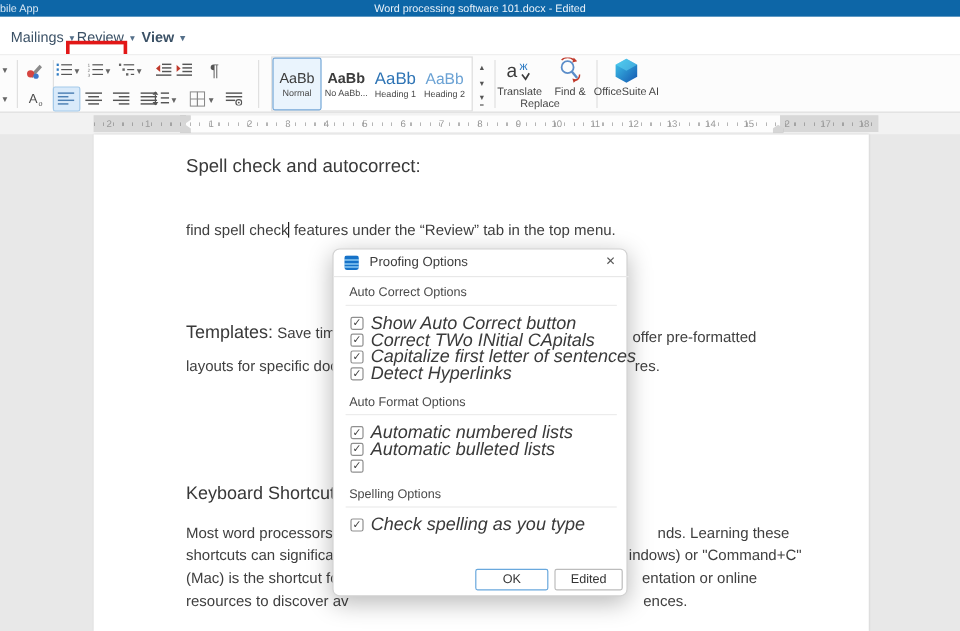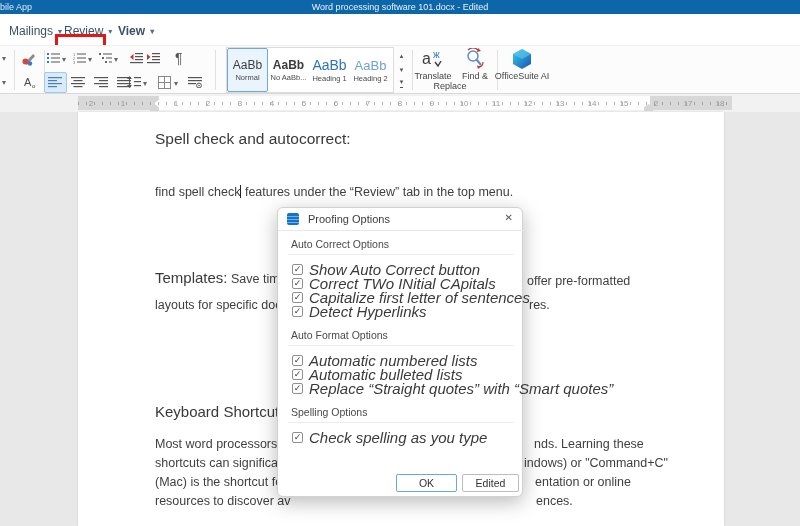--- a/index.html
+++ b/index.html
@@ -343,21 +343,21 @@
 
   <div class="abs" style="left:155px;top:157px;">
     <span class="dtxt dhead" style="font-size:15px;">Templates:</span><span class="dtxt"> Save time</span>
   </div>
   <div class="abs dtxt" style="left:527px;top:162px;">offer pre-formatted</div>
   <div class="abs dtxt" style="left:155px;top:186px;">layouts for specific docu</div>
   <div class="abs dtxt" style="left:529px;top:186px;">res.</div>
 
   <div class="abs dtxt dhead" style="left:155px;top:291px;font-size:15px;">Keyboard Shortcut</div>
   <div class="abs dtxt" style="left:155px;top:325px;">Most word processors o</div>
-  <div class="abs dtxt" style="left:534px;top:325px;text-align:right;">nds. Learning these</div>
+  <div class="abs dtxt" style="left:548px;top:325px;text-align:right;">nds. Learning these</div>
   <div class="abs dtxt" style="left:155px;top:344px;">shortcuts can significant</div>
   <div class="abs dtxt" style="left:524px;top:344px;">indows) or "Command+C"</div>
   <div class="abs dtxt" style="left:155px;top:363px;">(Mac) is the shortcut for</div>
   <div class="abs dtxt" style="left:535px;top:363px;">entation or online</div>
   <div class="abs dtxt" style="left:155px;top:382px;">resources to discover av</div>
   <div class="abs dtxt" style="left:536px;top:382px;">ences.</div>
 </div>
 
 <div class="abs dialog">
   <div class="abs dlg-icon"></div>
@@ -403,21 +403,20 @@
   <div class="abs cbrow" style="top:160px;">
     <span class="cbox">
         <span>✓</span>
       </span>
     <span class="cblabel">Automatic bulleted lists</span>
   </div>
   <div class="abs cbrow" style="top:174px;">
     <span class="cbox">
         <span>✓</span>
       </span>
-    <span class="cblabel">Replace “Straight quotes” with “Smart quotes”</span>
   </div>
 
   <div class="abs slabel" style="top:198px;">Spelling Options</div>
   <div class="abs ddiv2" style="top:214px;"></div>
   <div class="abs cbrow" style="top:223px;">
     <span class="cbox">
         <span>✓</span>
       </span>
     <span class="cblabel">Check spelling as you type</span>
   </div>

